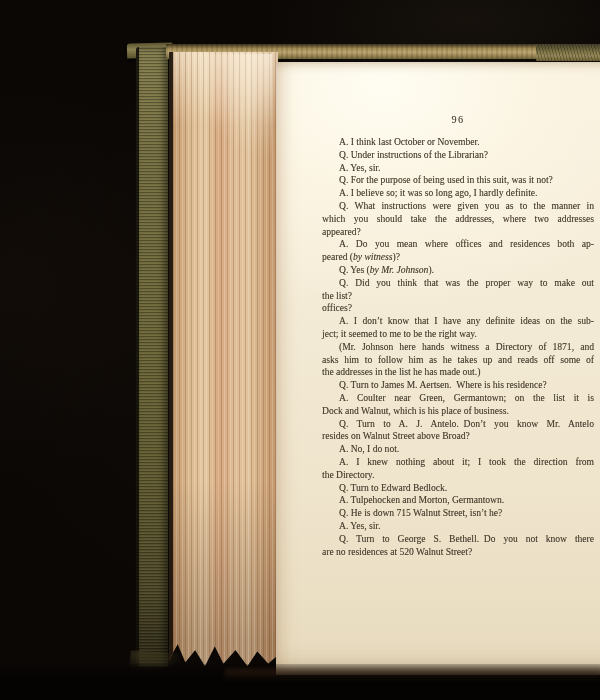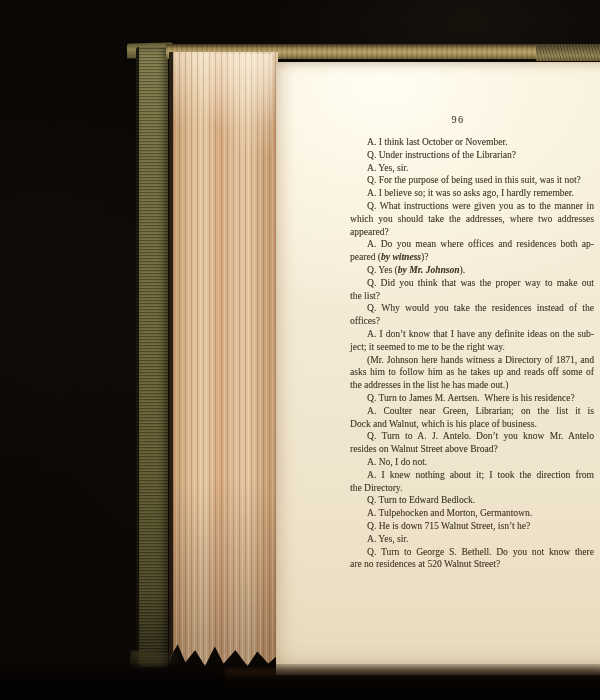--- a/index.html
+++ b/index.html
@@ -79,24 +79,24 @@
   .page-number {
     height:13px; line-height:13px; margin-bottom:10px;
     text-align:center; font-size:10px; letter-spacing:1.5px; color:#4c4233;
   }
   .text-block {
     position:absolute; left:46px; top:51px; width:272px;
     font-size:9.5px; line-height:12.8px; color:#463c2d;
     letter-spacing:0.02px;
     text-shadow:0.2px 0.2px 0.35px rgba(70,60,44,0.45);
   }
-  .line { height:12.8px; white-space:nowrap;margin-left:28px; }
+  .line { height:12.8px; white-space:nowrap; }
   .line.ind { padding-left:17px; }
   .line.j { text-align:justify; text-align-last:justify; }
-  .line i { font-style:italic;font-weight:bold; }
+  .line i { font-style:italic; }
   
   .bottom-streak {
     position:absolute; left:225px; top:669px; width:375px; height:13px;
     background:linear-gradient(180deg, rgba(82,52,28,0.45), rgba(40,24,12,0.25) 60%, rgba(0,0,0,0));
     filter:blur(2px);
   }
   .bottom-dark {
     position:absolute; left:0; top:664px; width:600px; height:36px;
     background:linear-gradient(180deg, rgba(5,3,2,0.2), #050302 40%);
   }
@@ -113,38 +113,37 @@
     <div class="top-edge-right"></div>
     <div class="fore-edge"></div>
     <div class="fore-edge-curl"></div>
     <div class="page">
       <div class="text-block" id="text-block">
         <div class="page-number">96</div>
       <div class="line ind">A. I think last October or November.</div>
           <div class="line ind">Q. Under instructions of the Librarian?</div>
           <div class="line ind">A. Yes, sir.</div>
           <div class="line ind">Q. For the purpose of being used in this suit, was it not?</div>
-          <div class="line ind">A. I believe so; it was so asks ago, I hardly remember.</div>
+          <div class="line ind">A. I believe so; it was so long ago, I hardly definite.</div>
           <div class="line ind j">Q. What instructions were given you as to the manner in</div>
           <div class="line j">which you should take the addresses, where two addresses</div>
           <div class="line">appeared?</div>
           <div class="line ind j">A. Do you mean where offices and residences both ap-</div>
           <div class="line">peared (<i>by witness</i>)?</div>
           <div class="line ind">Q. Yes (<i>by Mr. Johnson</i>).</div>
           <div class="line ind j">Q. Did you think that was the proper way to make out</div>
           <div class="line">the list?</div>
-          <div class="line ind j">Q. Why would you take the residences instead of the</div>
           <div class="line">offices?</div>
           <div class="line ind j">A. I don’t know that I have any definite ideas on the sub-</div>
           <div class="line">ject; it seemed to me to be the right way.</div>
           <div class="line ind j">(Mr. Johnson here hands witness a Directory of 1871, and</div>
           <div class="line j">asks him to follow him as he takes up and reads off some of</div>
           <div class="line">the addresses in the list he has made out.)</div>
           <div class="line ind">Q. Turn to James M. Aertsen. Where is his residence?</div>
-          <div class="line ind j">A. Coulter near Green, Librarian; on the list it is</div>
+          <div class="line ind j">A. Coulter near Green, Germantown; on the list it is</div>
           <div class="line">Dock and Walnut, which is his place of business.</div>
           <div class="line ind j">Q. Turn to A. J. Antelo. Don’t you know Mr. Antelo</div>
           <div class="line">resides on Walnut Street above Broad?</div>
           <div class="line ind">A. No, I do not.</div>
           <div class="line ind j">A. I knew nothing about it; I took the direction from</div>
           <div class="line">the Directory.</div>
           <div class="line ind">Q. Turn to Edward Bedlock.</div>
           <div class="line ind">A. Tulpehocken and Morton, Germantown.</div>
           <div class="line ind">Q. He is down 715 Walnut Street, isn’t he?</div>
           <div class="line ind">A. Yes, sir.</div>

